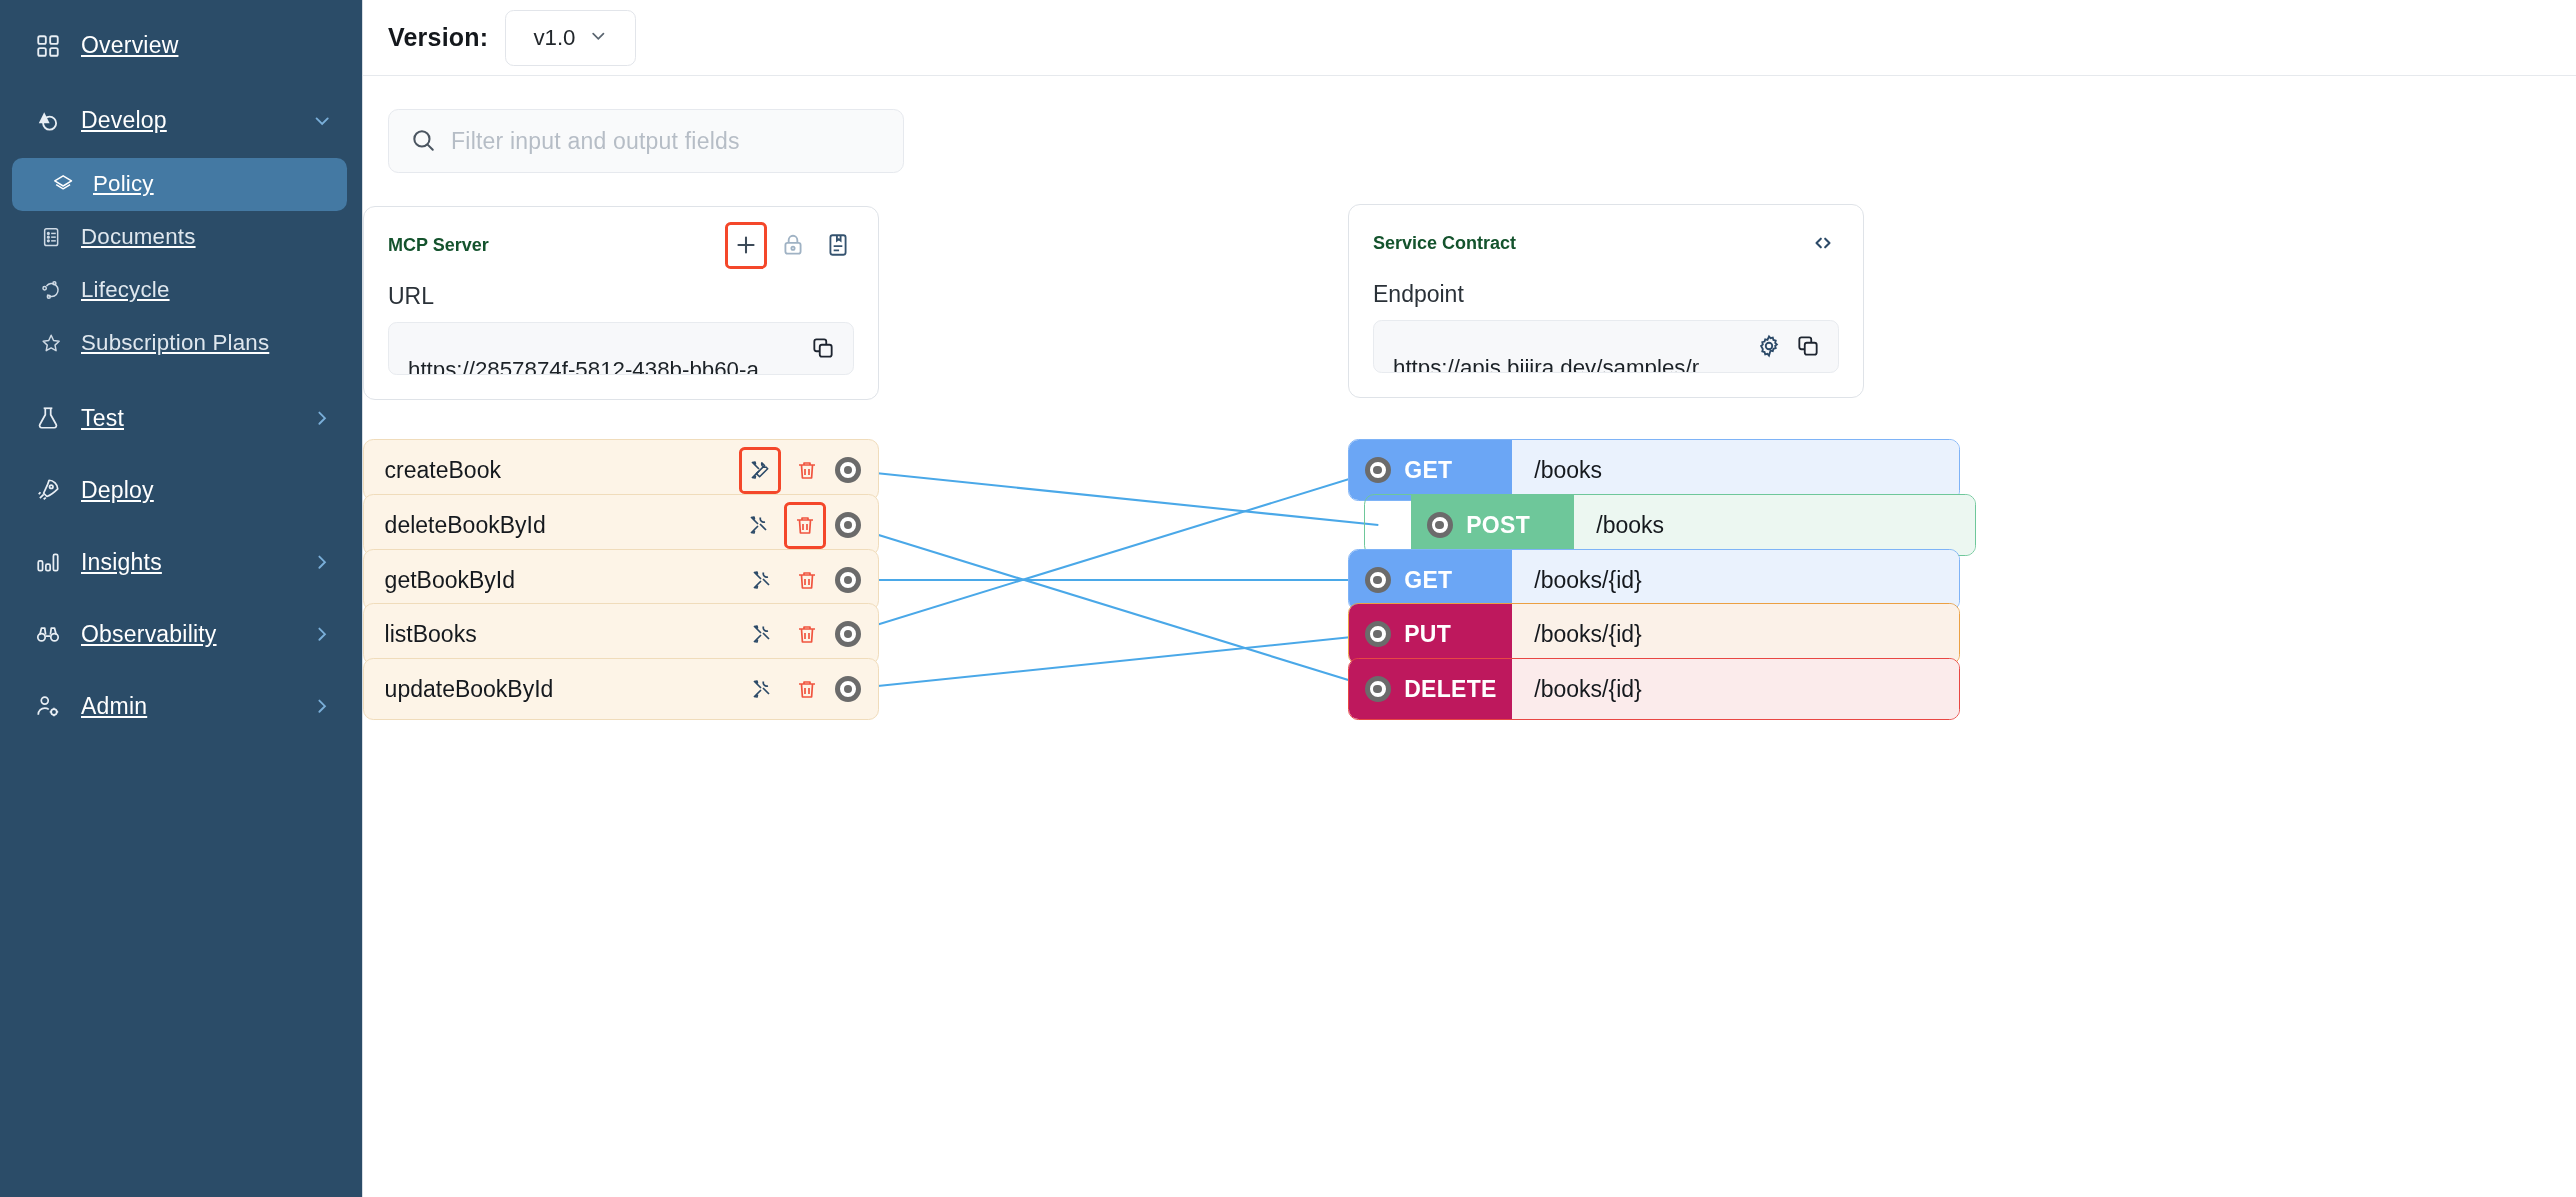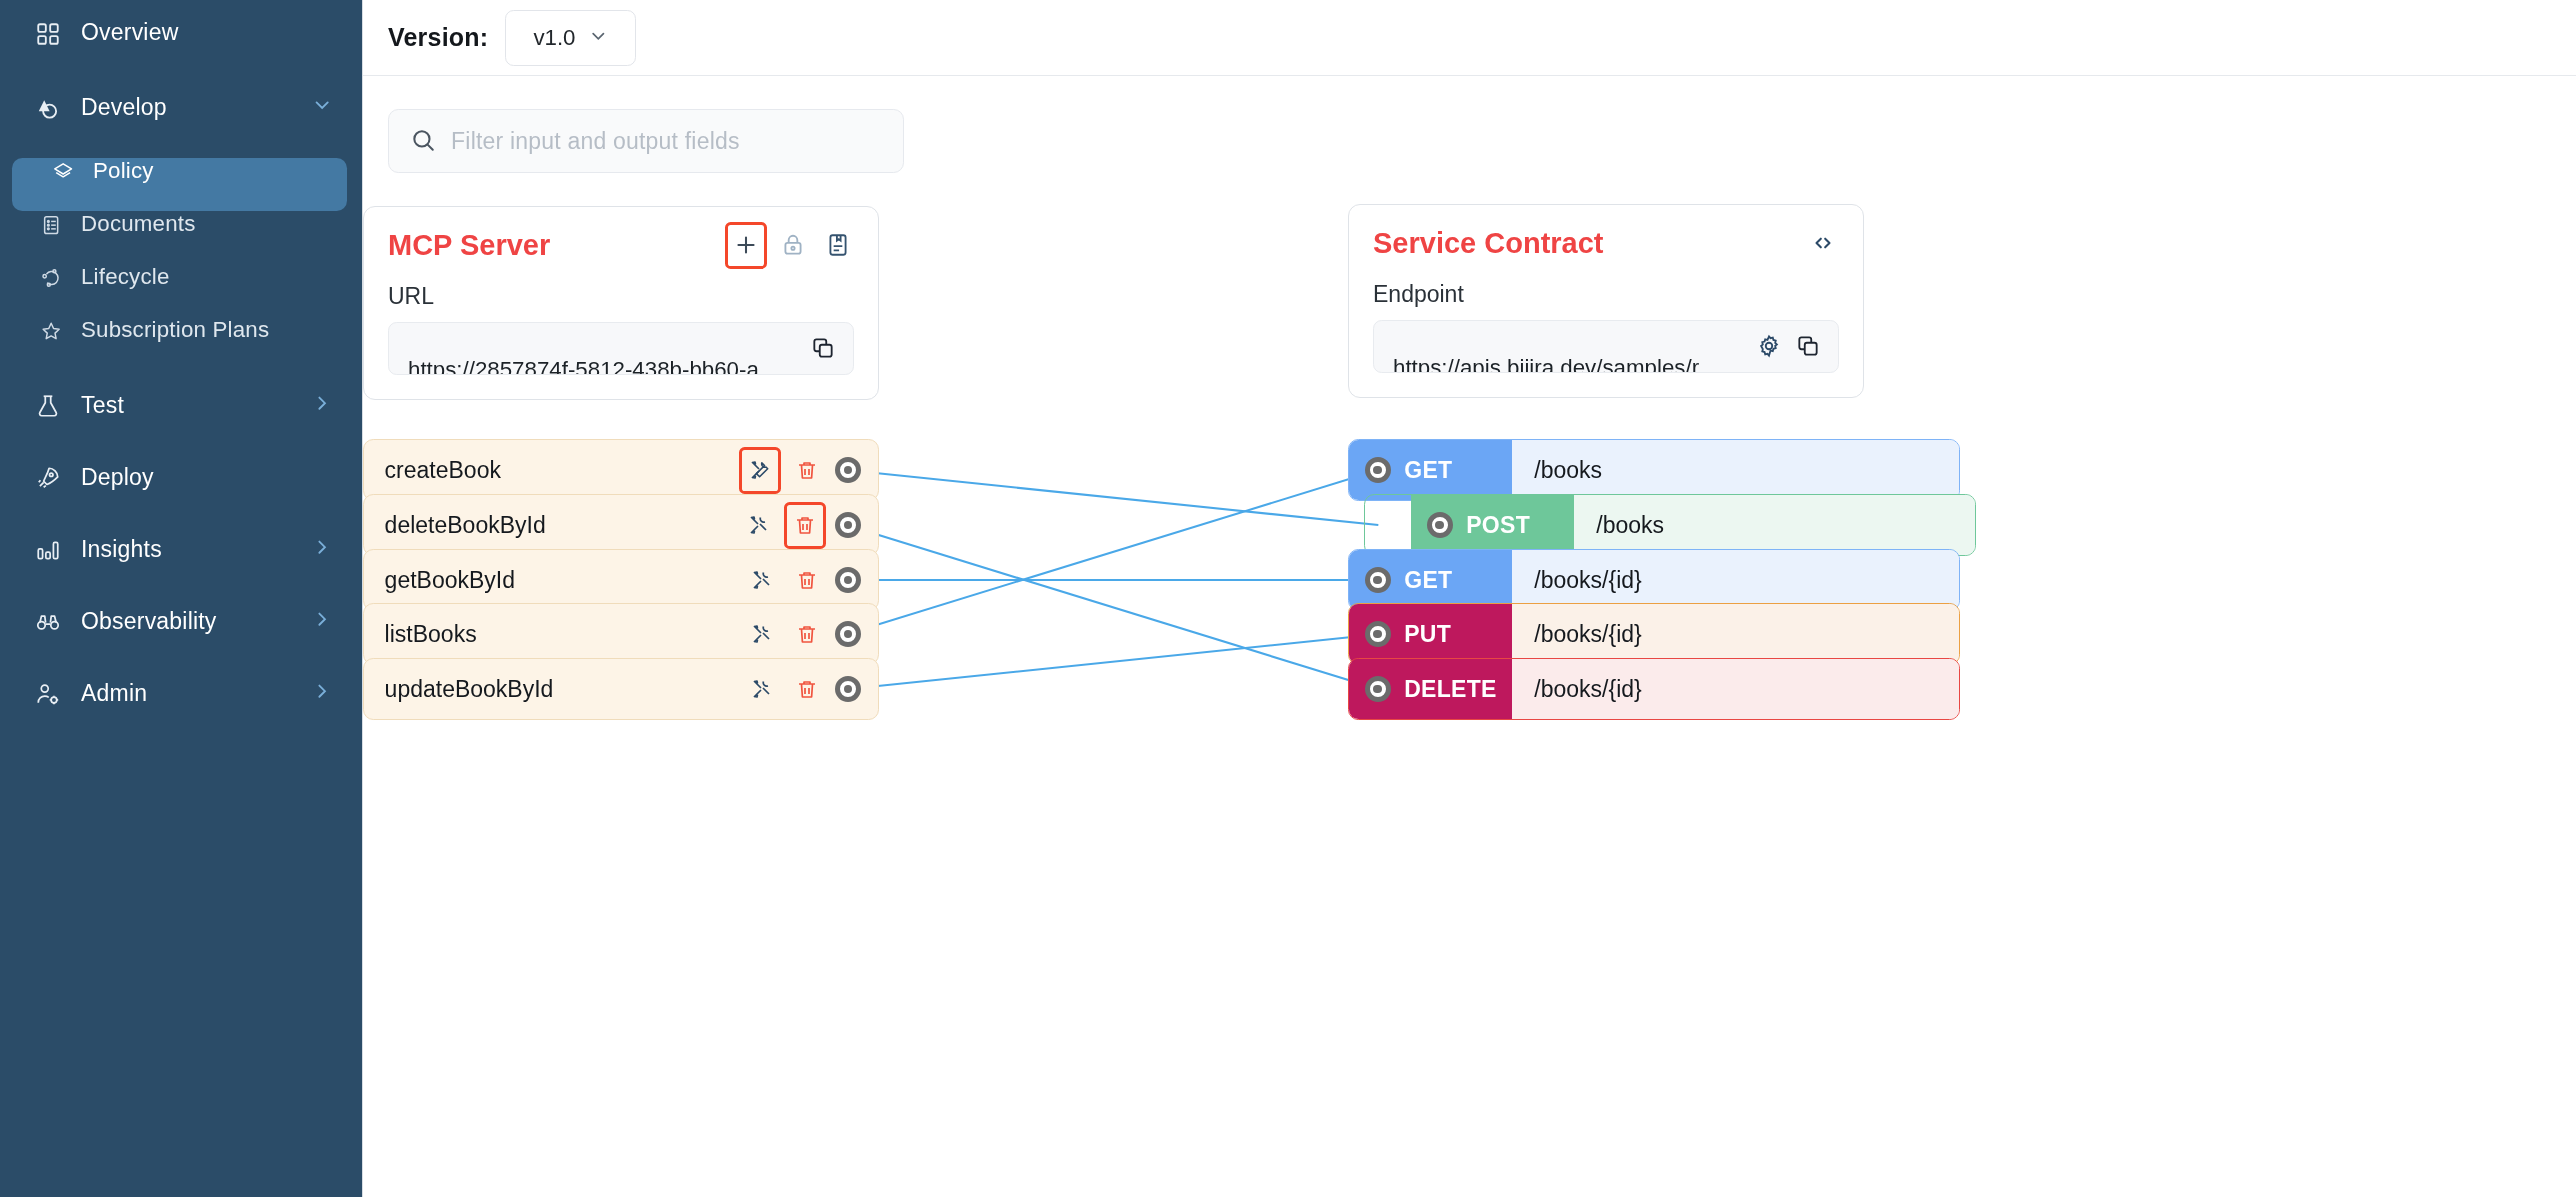--- a/index.html
+++ b/index.html
@@ -14,27 +14,28 @@
   
   .sidebar {
     width: 362px; height: 1198px;
     background: #2b4c68;
     flex: 0 0 362px;
     padding-top: 19px;
     position: relative;
     z-index: 5;
   }
   .nav-row {
-    display: flex; 
+    display: flex; align-items: center;
     height: 53px;
     padding: 0 29px 0 33px;
     color: #ffffff;
     font-size: 23px;
     cursor: pointer;
     position: relative;
+    text-decoration: underline;
   }
   .nav-row .ico {
     width: 29px; height: 29px;
     flex: 0 0 29px;
     display: flex; align-items: center; justify-content: center;
     margin-right: 19px;
   }
   .nav-row .ico svg { width: 26px; height: 26px; display: block; }
   .nav-row .lbl { flex: 1 1 auto; white-space: nowrap; letter-spacing: 0.2px; }
   .nav-row .chev { width: 22.3px; height: 22.3px; flex: 0 0 22.3px; opacity: .95; }
@@ -110,21 +111,21 @@
     position: absolute;
     background: #ffffff;
     border: 1.7px solid #dfe3e8;
     border-radius: 12px;
     padding: 19px 24px 24px 24px;
   }
   .card-head {
     display: flex; align-items: center;
     height: 38px;
   }
-  .card-title { font-size: 29px; font-weight: bold; color: #ef4444; flex: 1 1 auto; }
+  .card-title { font-size: 18px; font-weight: bold; color: #14532d; flex: 1 1 auto; }
   .card-acts { display: flex; align-items: center; gap: 12px; }
   .iconbtn {
     width: 33px; height: 33px;
     display: flex; align-items: center; justify-content: center;
     cursor: pointer; border-radius: 2.6px;
   }
   .iconbtn svg { width: 26px; height: 26px; display: block; }
   .hl-red { outline: 3.4px solid #f4472a; outline-offset: 0; width: 36px; height: 41px; }
   .sublabel { font-size: 23px; color: #2a3138; margin-top: 19px; }
   .urlfield {

